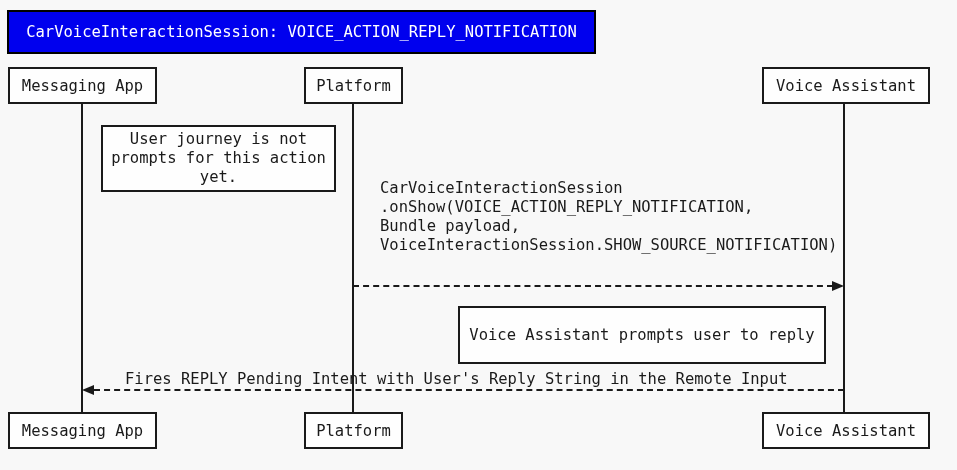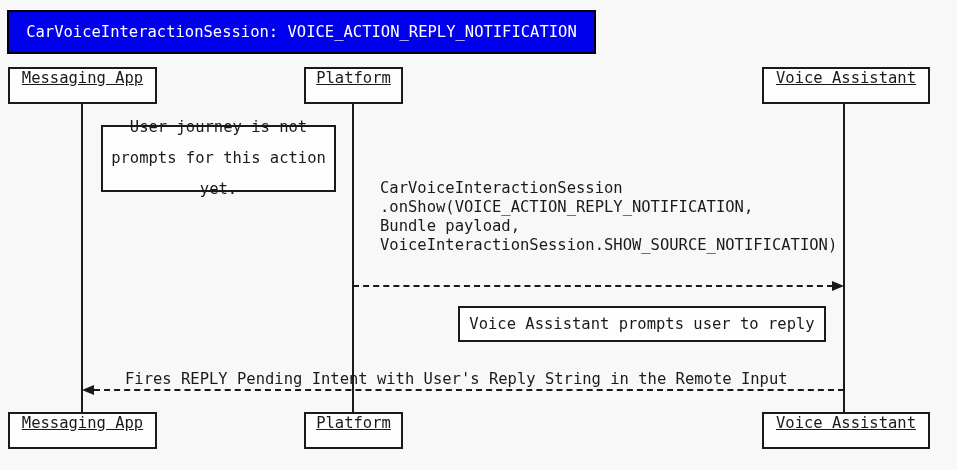--- a/index.html
+++ b/index.html
@@ -34,44 +34,43 @@
     line-height: 19px;
     white-space: nowrap;
   }
   .actor {
     position: absolute;
     height: 37px;
     border: 2px solid #1A1A1A;
     box-sizing: border-box;
     background: #FEFEFE;
     display: flex;
+    align-items: center;
     justify-content: center;
     white-space: nowrap;
-    text-decoration: underline;
   }
   .lifeline {
     position: absolute;
     width: 2px;
     top: 103px;
     height: 309px;
     background: #1A1A1A;
   }
   .note {
     position: absolute;
     border: 2px solid #1A1A1A;
     box-sizing: border-box;
     background: #FEFEFE;
     display: flex;
     flex-direction: column;
     align-items: center;
     justify-content: center;
     text-align: center;
     line-height: 19px;
     white-space: nowrap;
-    gap: 12px;
   }
   .msg-label {
     position: absolute;
     text-align: left;
     line-height: 19px;
     white-space: nowrap;
     padding-left: 27px;
   }
   .arrow-line {
     position: absolute;
@@ -126,21 +125,21 @@
   <div class="msg-label" style="left:353px; top:179px; width:491px;">
     <div>CarVoiceInteractionSession</div>
     <div>.onShow(VOICE_ACTION_REPLY_NOTIFICATION,</div>
     <div>Bundle payload,</div>
     <div>VoiceInteractionSession.SHOW_SOURCE_NOTIFICATION)</div>
   </div>
 
   <div class="arrow-line" style="left:353px; top:285px; width:480px;"></div>
   <div class="arrow-head right" style="left:832px; top:281px;"></div>
 
-  <div class="note" style="left:458px; top:306px; width:368px; height:36px;">
+  <div class="note" style="left:458px; top:306px; width:368px; height:58px;">
     <div>Voice Assistant prompts user to reply</div>
   </div>
 
   <div class="msg-label" style="left:98px; top:370px; width:762px;">
     <div>Fires REPLY Pending Intent with User's Reply String in the Remote Input</div>
   </div>
 
   <div class="arrow-line" style="left:94px; top:389px; width:750px;"></div>
   <div class="arrow-head left" style="left:82px; top:385px;"></div>
 

